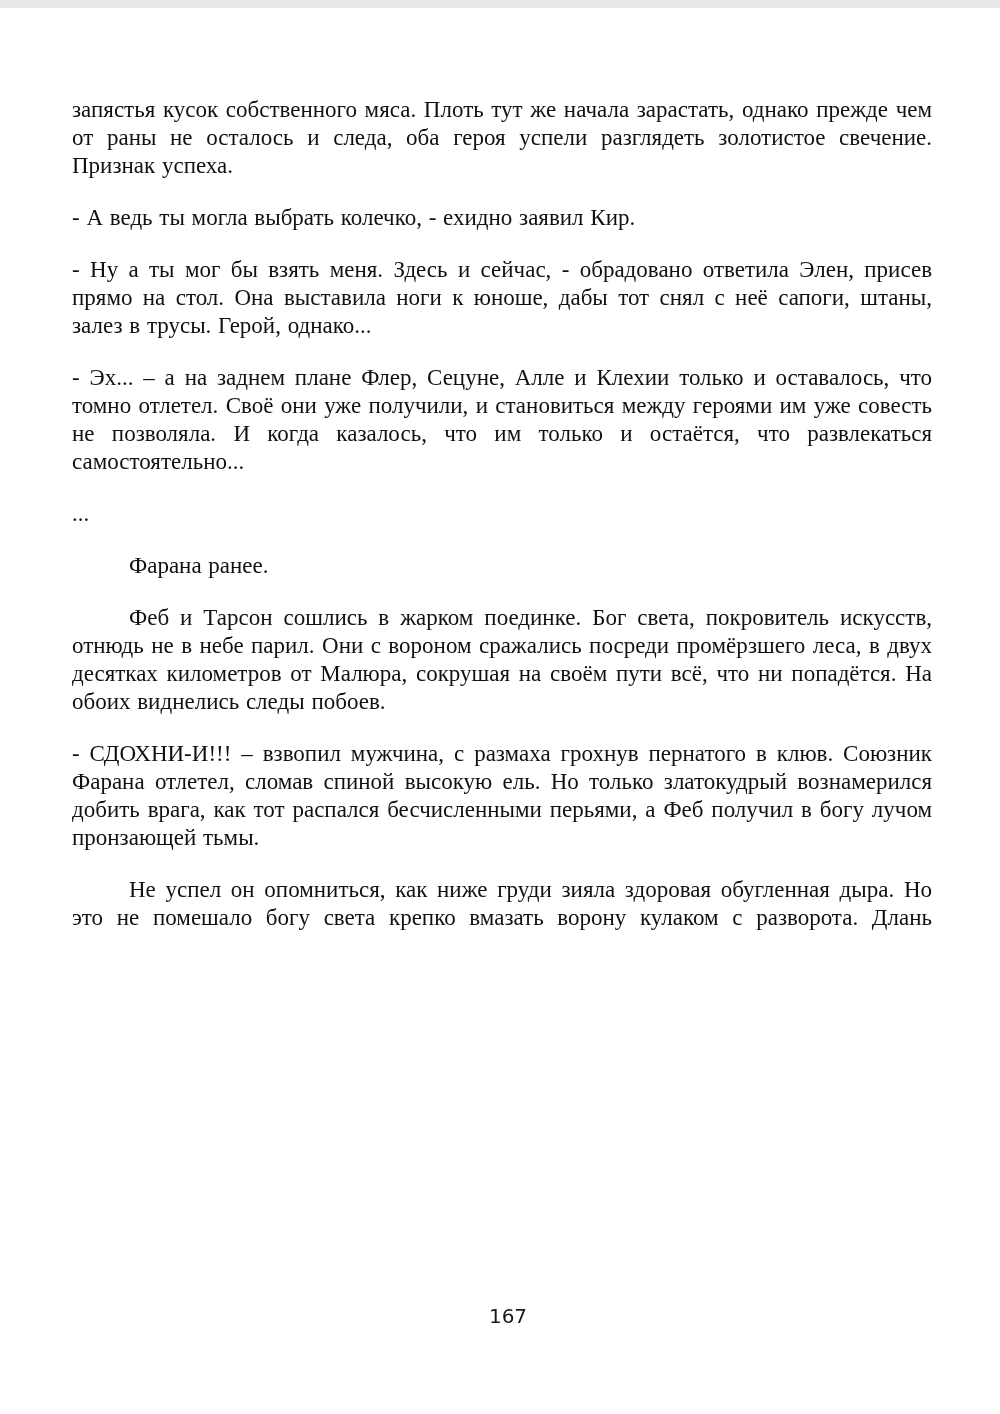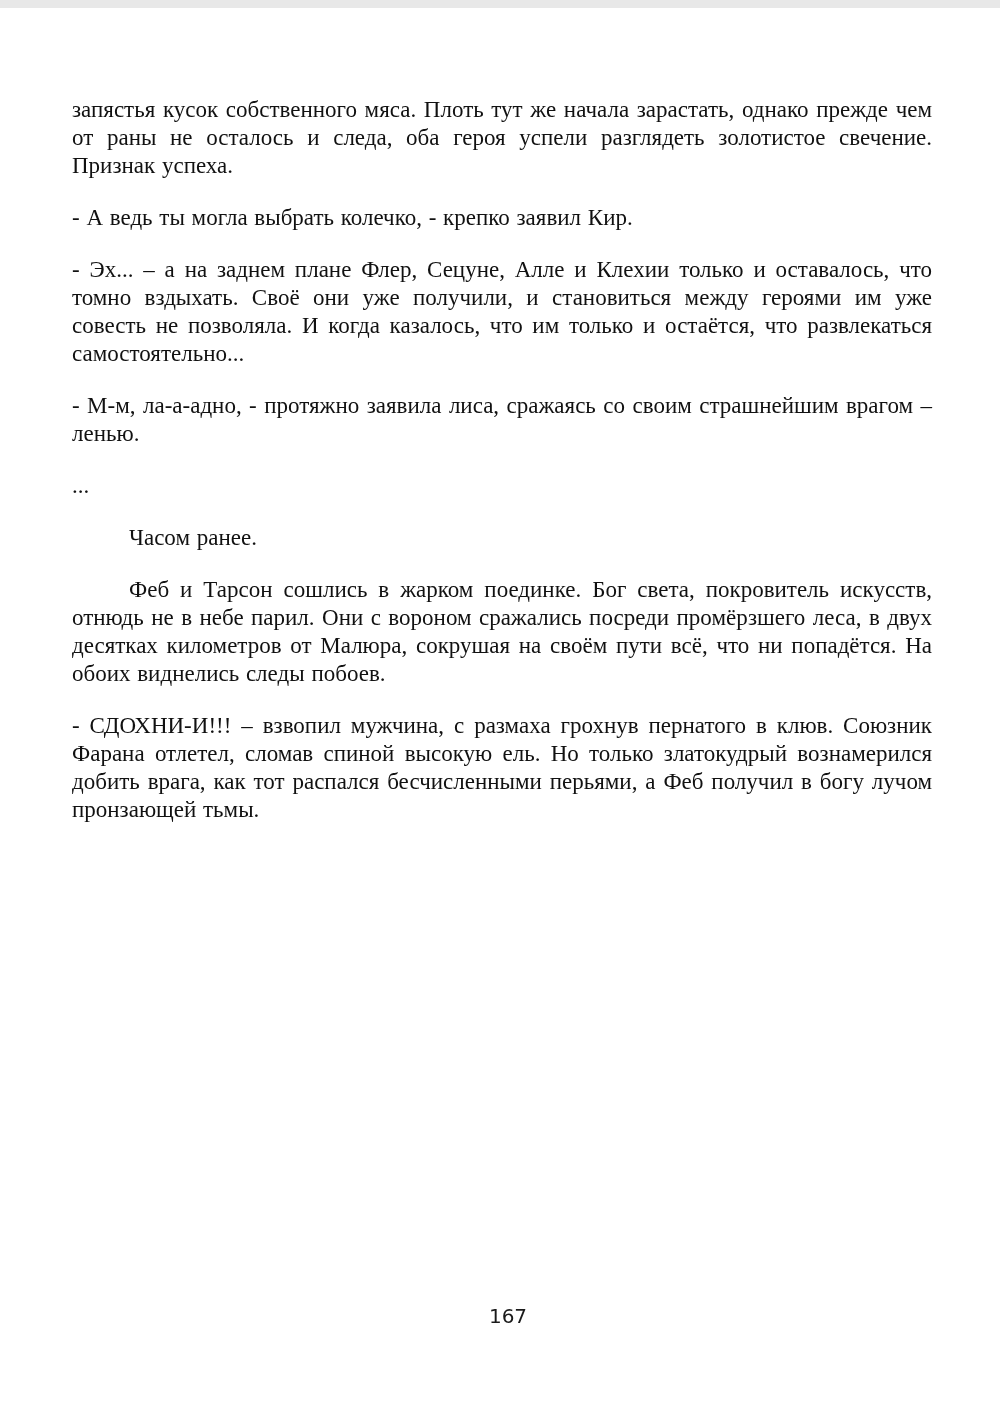--- a/index.html
+++ b/index.html
@@ -53,35 +53,36 @@
   }
 </style>
 </head>
 <body>
 
 <div class="page">
   <div class="text-block">
 
     <p class="para">запястья кусок собственного мяса. Плоть тут же начала зарастать, однако прежде чем от раны не осталось и следа, оба героя успели разглядеть золотистое свечение. Признак успеха.</p>
 
-    <p class="para">- А ведь ты могла выбрать колечко, - крепко заявил Кир.</p>
+    <p class="para">- А ведь ты могла выбрать колечко, - ехидно заявил Кир.</p>
+
+    <p class="para">- Ну а ты мог бы взять меня. Здесь и сейчас, - обрадовано ответила Элен, присев прямо на стол. Она выставила ноги к юноше, дабы тот снял с неё сапоги, штаны, залез в трусы. Герой, однако...</p>
 
 
 
-
-    <p class="para">- Эх... – а на заднем плане Флер, Сецуне, Алле и Клехии только и оставалось, что томно вздыхать. Своё они уже получили, и становиться между героями им уже совесть не позволяла. И когда казалось, что им только и остаётся, что развлекаться самостоятельно...</p>
+    <p class="para">- Эх... – а на заднем плане Флер, Сецуне, Алле и Клехии только и оставалось, что томно отлетел. Своё они уже получили, и становиться между героями им уже совесть не позволяла. И когда казалось, что им только и остаётся, что развлекаться самостоятельно...</p>
 
 
-    <p class="para">- М-м, ла-а-адно, - протяжно заявила лиса, сражаясь со своим страшнейшим врагом – ленью.</p>
 
     <p class="para">...</p>
 
-    <p class="para indent">Часом ранее.</p>
+    <p class="para indent">Фарана ранее.</p>
 
     <p class="para indent">Феб и Тарсон сошлись в жарком поединке. Бог света, покровитель искусств, отнюдь не в небе парил. Они с вороном сражались посреди промёрзшего леса, в двух десятках километров от Малюра, сокрушая на своём пути всё, что ни попадётся. На обоих виднелись следы побоев.</p>
 
     <p class="para">- СДОХНИ-И!!! – взвопил мужчина, с размаха грохнув пернатого в клюв. Союзник Фарана отлетел, сломав спиной высокую ель. Но только златокудрый вознамерился добить врага, как тот распался бесчисленными перьями, а Феб получил в богу лучом пронзающей тьмы.</p>
 
+    <p class="para indent justify-last">Не успел он опомниться, как ниже груди зияла здоровая обугленная дыра. Но это не помешало богу света крепко вмазать ворону кулаком с разворота. Длань</p>
 
   </div>
 
   <div class="page-number">167</div>
 </div>
 
 </body></html>

